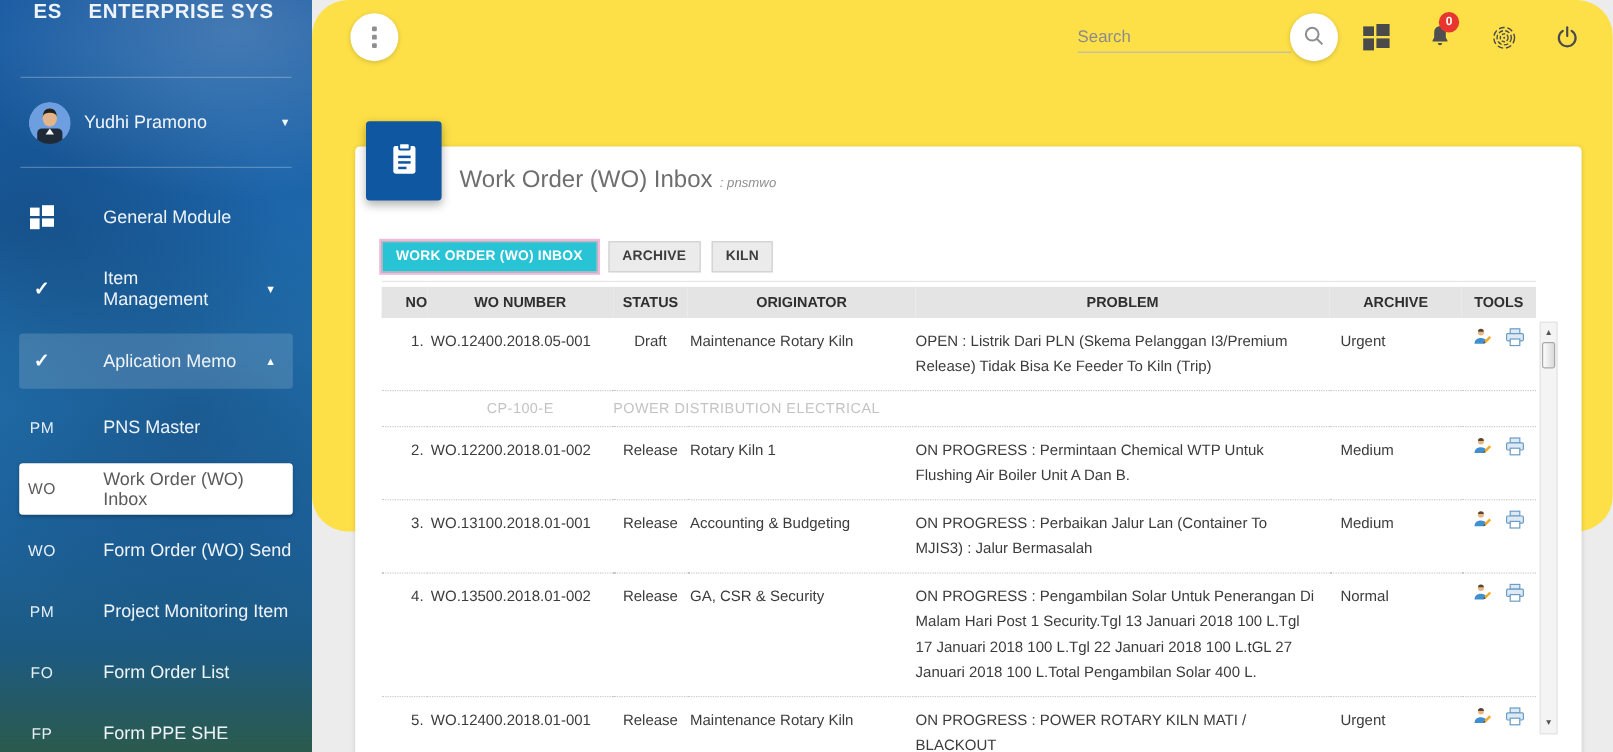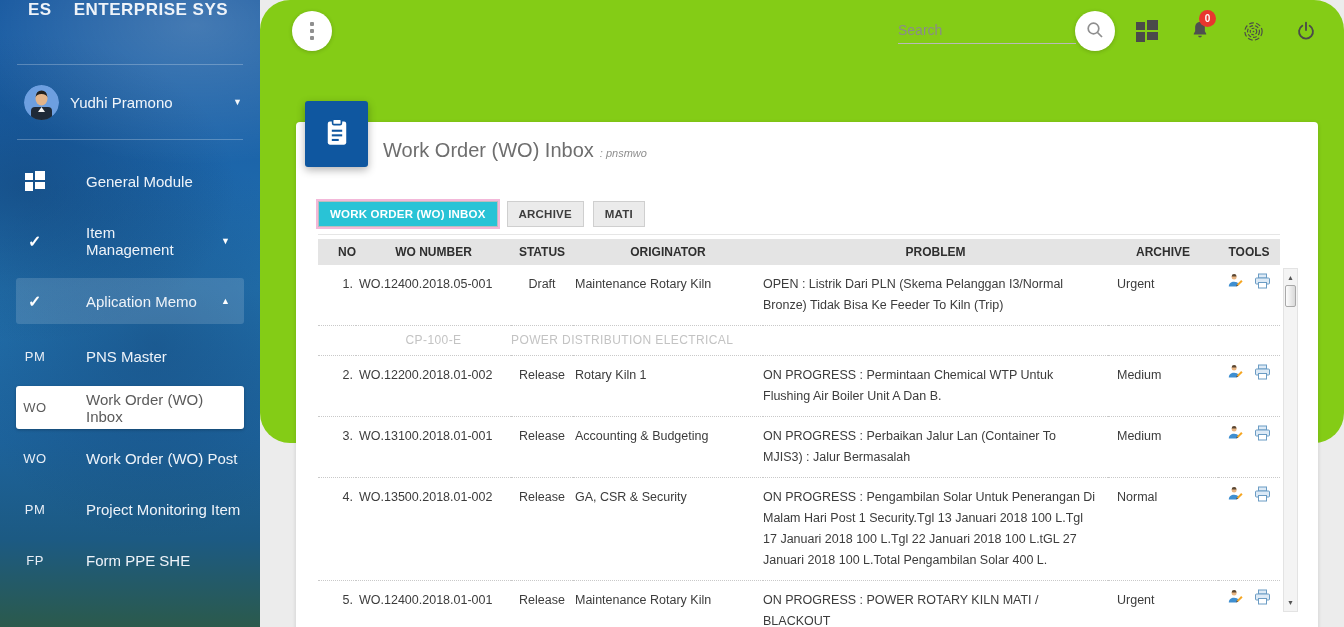--- a/index.html
+++ b/index.html
@@ -36,21 +36,21 @@
   .nav-item > * { position:relative; }
   .nav-item.active::before { content:""; position:absolute; left:16px; right:16px; top:4px; bottom:4px;
     background:#ffffff; border-radius:3px; box-shadow:0 1px 3px rgba(0,0,0,0.25); }
   .nav-item.active .lbl, .nav-item.active .icon-box { color:#5b5b5b; }
   .check-glyph { font-size:16px; font-weight:bold; color:#fff; }
   .grid-glyph { display:flex; gap:2px; }
   .grid-glyph .c { display:flex; flex-direction:column; gap:2px; }
   .grid-glyph .b { background:#fff; }
 
   
-  .main { position:relative; flex:1; height:443px; background:#84cc16;border-radius:30px; }
+  .main { position:relative; flex:1; height:443px; background:#fde047;border-radius:30px; }
   .topbar { position:relative; height:62px; }
   .circle-btn { position:absolute; width:40px; height:40px; border-radius:50%; background:#fff;
     box-shadow:0 1px 4px rgba(0,0,0,0.18); border:none; cursor:pointer;
     display:flex; align-items:center; justify-content:center; }
   .dots-btn { left:32px; top:11px; }
   .dots { display:flex; flex-direction:column; gap:3px; }
   .dots span { width:4px; height:4px; background:#8f8f8f; border-radius:1px; }
   .search-input { position:absolute; left:638px; top:16px; width:178px; height:28px; background:transparent;
     border:none; border-bottom:1px solid #b9b9b9; font-size:14px; color:#444; outline:none;
     font-family:"Liberation Sans", sans-serif; }
@@ -180,30 +180,35 @@
   </div>
 
   <div class="nav-item active">
     <span class="icon-box">WO</span>
     <span class="lbl">Work Order (WO) Inbox</span>
 
   </div>
 
   <div class="nav-item">
     <span class="icon-box">WO</span>
-    <span class="lbl">Work Order (WO) Post</span>
+    <span class="lbl">Form Order (WO) Send</span>
 
   </div>
 
   <div class="nav-item">
     <span class="icon-box">PM</span>
     <span class="lbl">Project Monitoring Item</span>
 
   </div>
 
+  <div class="nav-item">
+    <span class="icon-box">FO</span>
+    <span class="lbl">Form Order List</span>
+
+  </div>
 
   <div class="nav-item">
     <span class="icon-box">FP</span>
     <span class="lbl">Form PPE SHE</span>
 
   </div>
 </nav>
   </aside>
 
   <div class="main">
@@ -274,21 +279,21 @@
 
     <div class="card">
       <div class="card-head">
         <span class="page-title">Work Order (WO) Inbox</span>
         <span class="page-sub">: pnsmwo</span>
       </div>
 
       <div class="tabs" id="tabs">
           <button class="tab active">WORK ORDER (WO) INBOX</button>
           <button class="tab">ARCHIVE</button>
-          <button class="tab">MATI</button>
+          <button class="tab">KILN</button>
         </div>
 
       <div class="tbl-wrap">
         <table>
           <colgroup>
             <col style="width:38px">
               <col style="width:155px">
               <col style="width:62px">
             <col style="width:190px">
               <col style="width:345px">
@@ -305,21 +310,21 @@
                 <th>ARCHIVE</th>
                 <th>TOOLS</th>
               </tr>
             </thead>
           <tbody id="tbody">
   <tr>
     <td class="c-no">1.</td>
     <td class="c-num">WO.12400.2018.05-001</td>
     <td class="c-status">Draft</td>
     <td class="c-orig">Maintenance Rotary Kiln</td>
-    <td class="c-prob">OPEN : Listrik Dari PLN (Skema Pelanggan I3/Normal Bronze) Tidak Bisa Ke Feeder To Kiln (Trip)</td>
+    <td class="c-prob">OPEN : Listrik Dari PLN (Skema Pelanggan I3/Premium Release) Tidak Bisa Ke Feeder To Kiln (Trip)</td>
     <td class="c-prio">Urgent</td>
     <td class="c-tools">
       <span class="ticon">
         <svg width="16" height="16" viewBox="0 0 16 16">
           <path d="M4.6 4a2.5 2.5 0 1 1 5 0 2.5 2.5 0 0 1-5 0z" fill="#e9b582"></path>
           <path d="M4.7 3.4a2.4 2.4 0 0 1 4.8 0z" fill="#5a4632"></path>
           <path d="M1.8 13.5c0-3.1 2.2-4.8 5.3-4.8 2 0 3.7.7 4.6 2.1l-2.4 2.7H1.8z" fill="#3f8fd1"></path>
           <g transform="rotate(45 12 10.5)">
             <rect x="11.1" y="6.5" width="2" height="6.2" fill="#f5a623"></rect>
             <path d="M11.1 12.7 l1 1.9 1 -1.9z" fill="#5a4632"></path>

